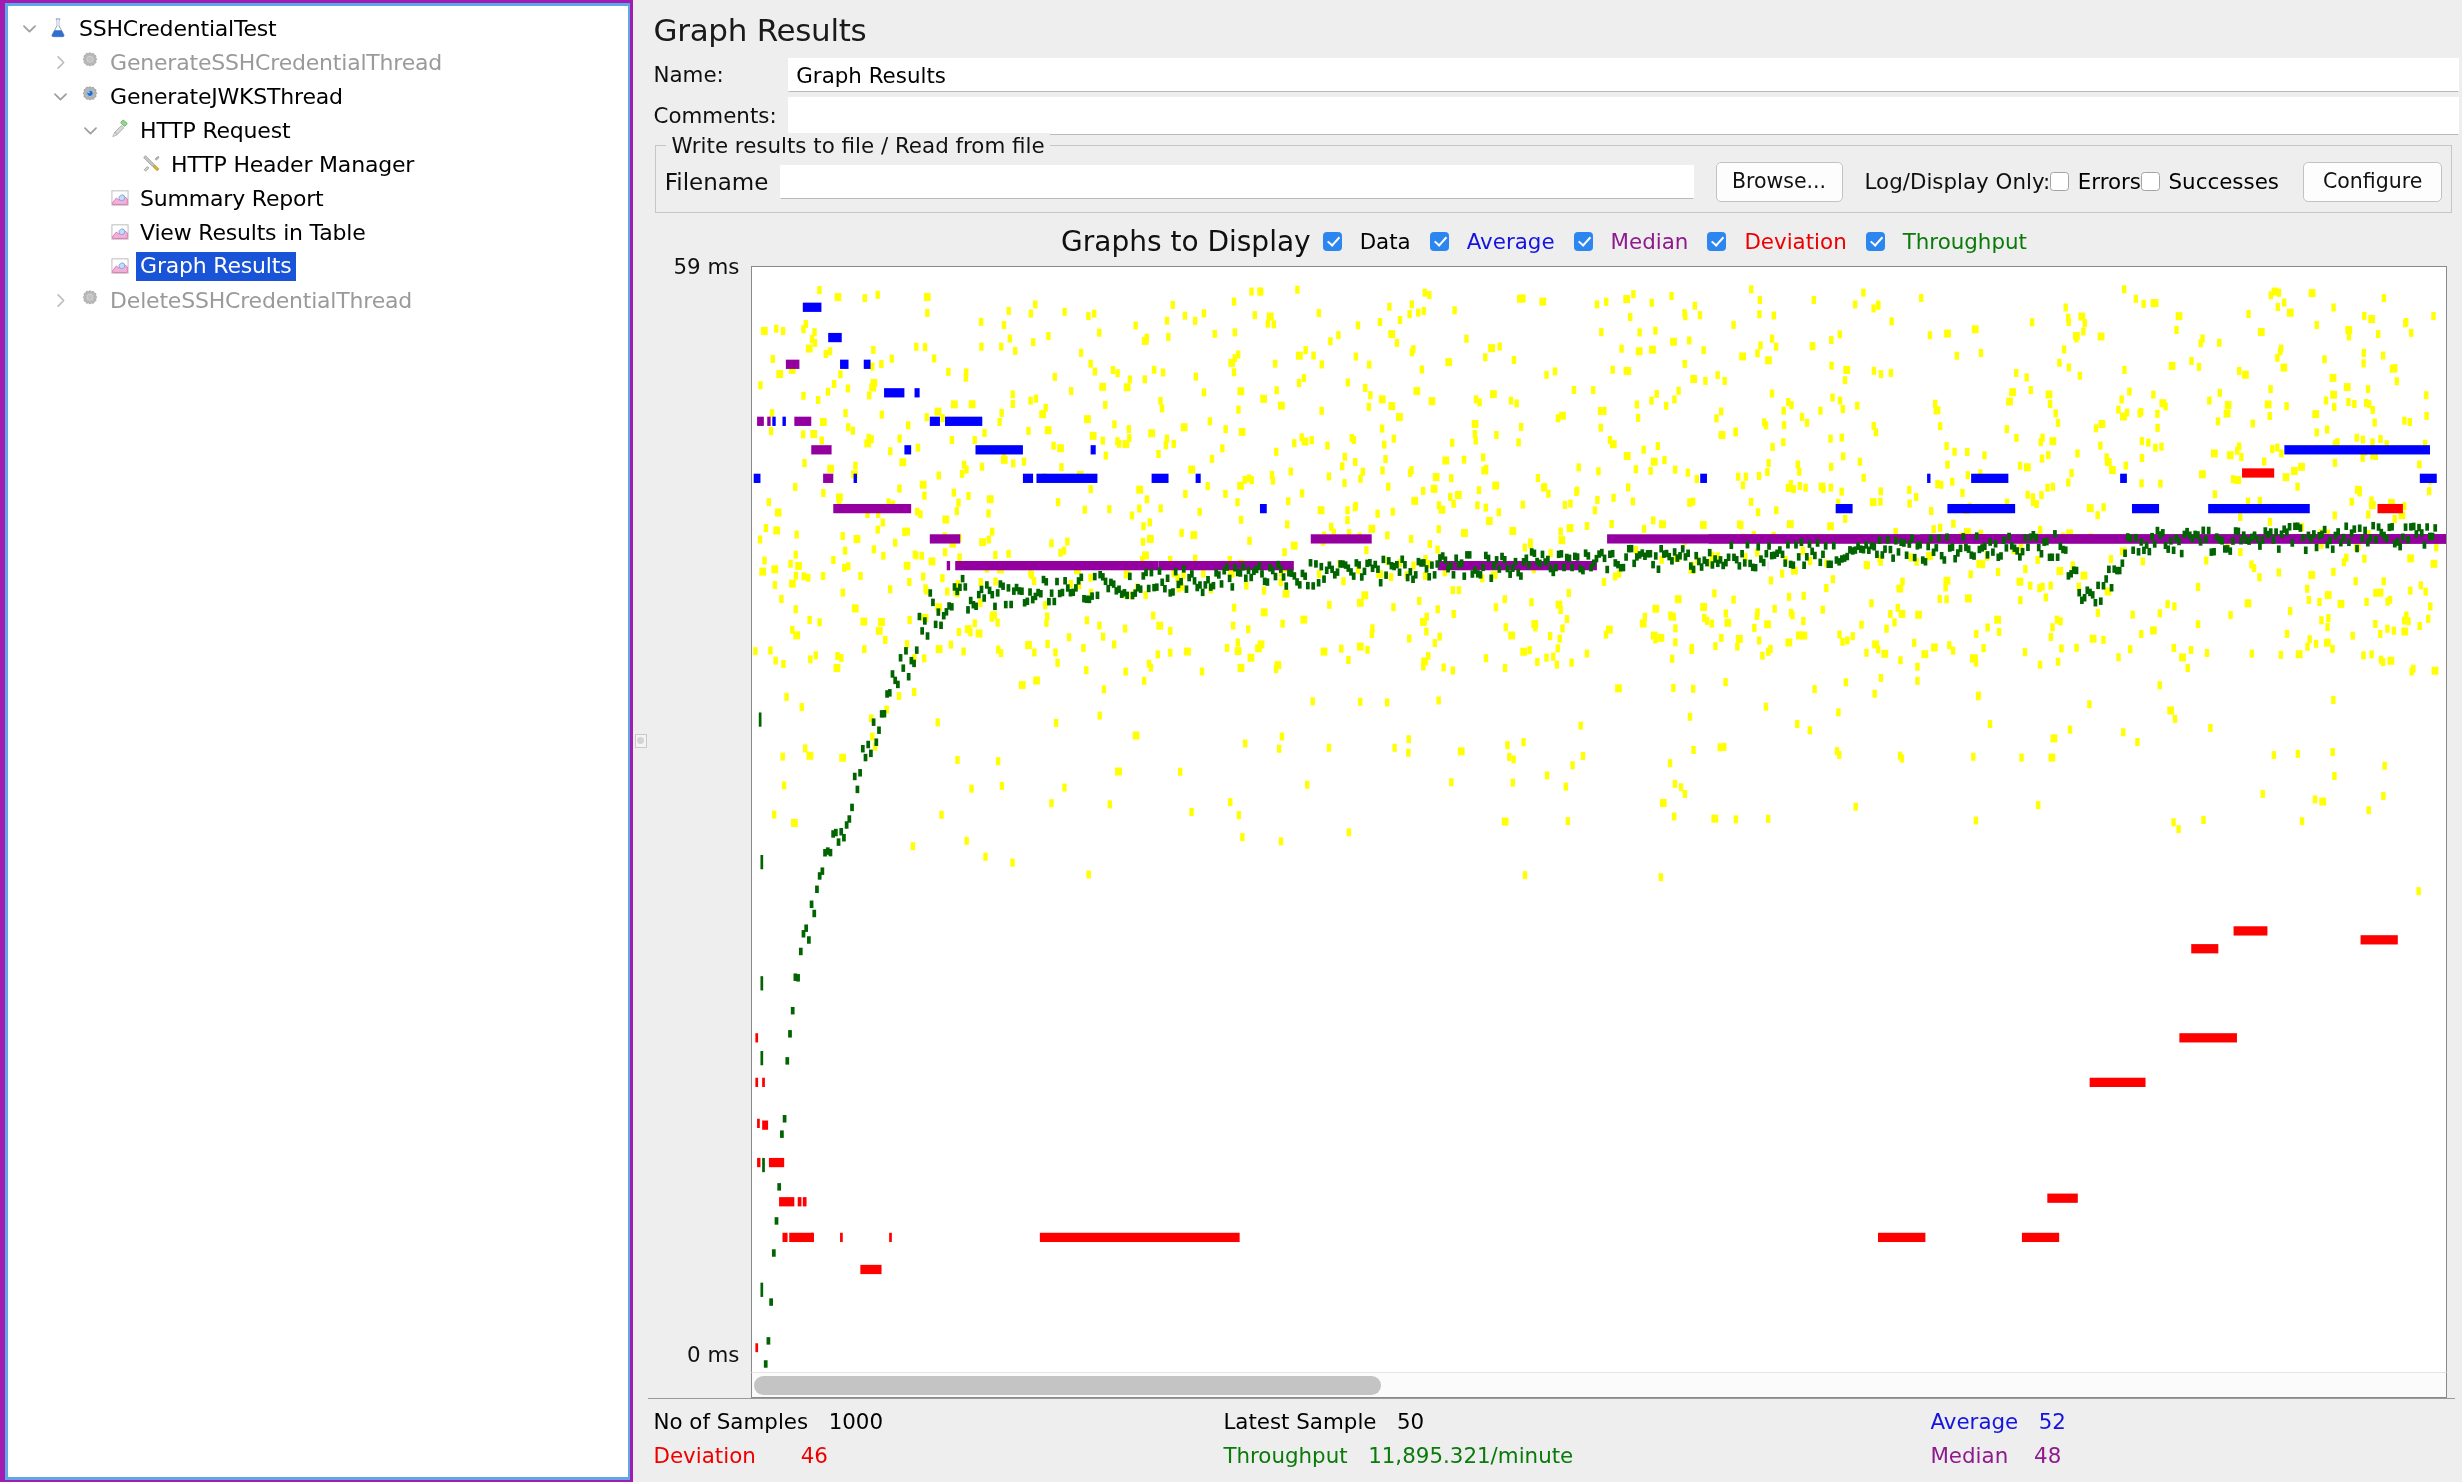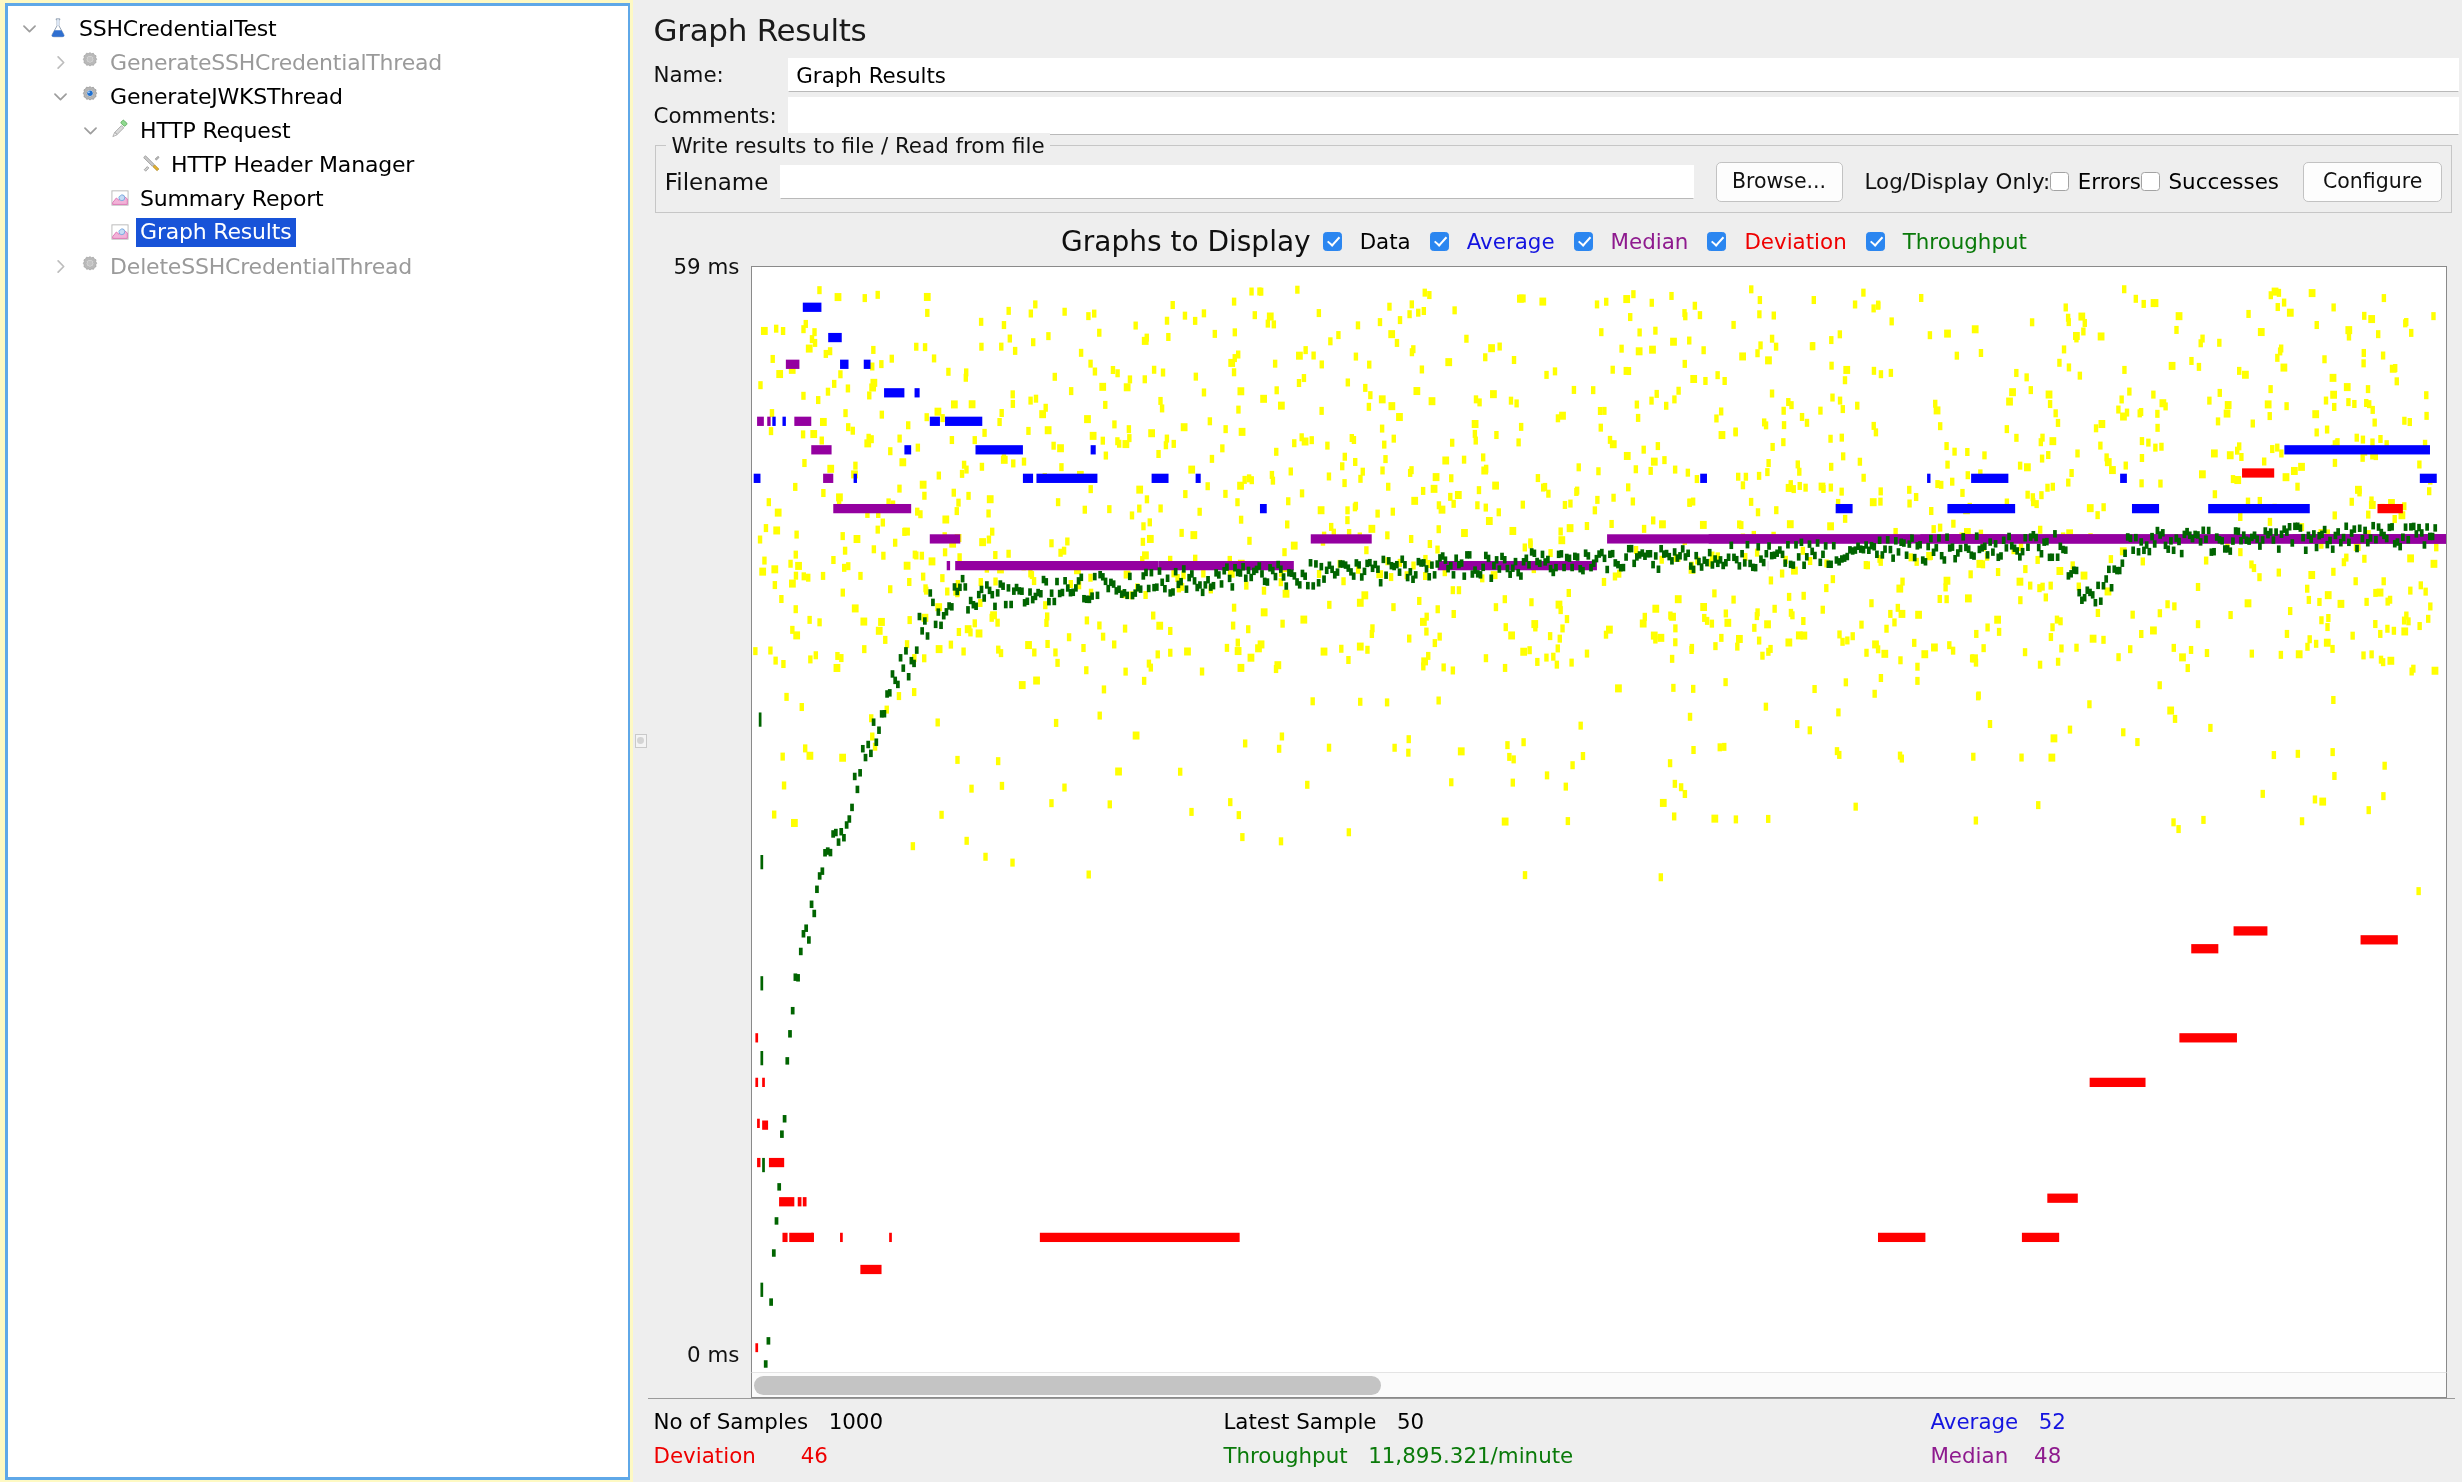--- a/index.html
+++ b/index.html
@@ -15,21 +15,21 @@
     width: 2462px; height: 1483px;
     display: flex;
     background: #eeeeee;
   }
 
   
   .tree-outer {
     width: 633px;
     height: 1483px;
     padding: 3.4px 3.4px 3.4px 5.1px;
-    background: #fef9c3;
+    background: #a21caf;
     flex: 0 0 633px;
   }
   .tree-panel {
     width: 100%;
     height: 100%;
     background: #ffffff;
     border: 3.4px solid #5fa8e8;
     border-right-width: 2.6px;
     position: relative;
     overflow: hidden;
@@ -368,20 +368,31 @@
           <div class="tree-row" style="padding-left: 68px;">
             <span class="tw"></span>
             <span class="ticon">
               <svg width="22" height="22" viewBox="0 0 24 24">
                 <rect x="3.2" y="4.2" width="17.6" height="15.6" fill="#ffffff" stroke="#b7b7b7" stroke-width="1"></rect>
                 <path d="M4 17l4-5 3 2.5 4-5.5 5 4V19H4z" fill="#f2b2d8" stroke="#d96aae" stroke-width=".9"></path>
                 <path d="M14 8.5a3.2 3.2 0 1 1-3.2 3.2c0-.4.1-.8.2-1.1z" fill="#c6dcf5" stroke="#6fa4dd" stroke-width=".9"></path>
               </svg>
             </span>
             <span class="tlabel">Summary Report</span>
+          </div>
+          <div class="tree-row" style="padding-left: 68px;">
+            <span class="tw"></span>
+            <span class="ticon">
+              <svg width="22" height="22" viewBox="0 0 24 24">
+                <rect x="3.2" y="4.2" width="17.6" height="15.6" fill="#ffffff" stroke="#b7b7b7" stroke-width="1"></rect>
+                <path d="M4 17l4-5 3 2.5 4-5.5 5 4V19H4z" fill="#f2b2d8" stroke="#d96aae" stroke-width=".9"></path>
+                <path d="M14 8.5a3.2 3.2 0 1 1-3.2 3.2c0-.4.1-.8.2-1.1z" fill="#c6dcf5" stroke="#6fa4dd" stroke-width=".9"></path>
+              </svg>
+            </span>
+            <span class="tlabel">View Results in Table</span>
           </div>
           <div class="tree-row" style="padding-left: 68px;">
             <span class="tw"></span>
             <span class="ticon">
               <svg width="22" height="22" viewBox="0 0 24 24">
                 <rect x="3.2" y="4.2" width="17.6" height="15.6" fill="#ffffff" stroke="#b7b7b7" stroke-width="1"></rect>
                 <path d="M4 17l4-5 3 2.5 4-5.5 5 4V19H4z" fill="#f2b2d8" stroke="#d96aae" stroke-width=".9"></path>
                 <path d="M14 8.5a3.2 3.2 0 1 1-3.2 3.2c0-.4.1-.8.2-1.1z" fill="#c6dcf5" stroke="#6fa4dd" stroke-width=".9"></path>
               </svg>
             </span>

